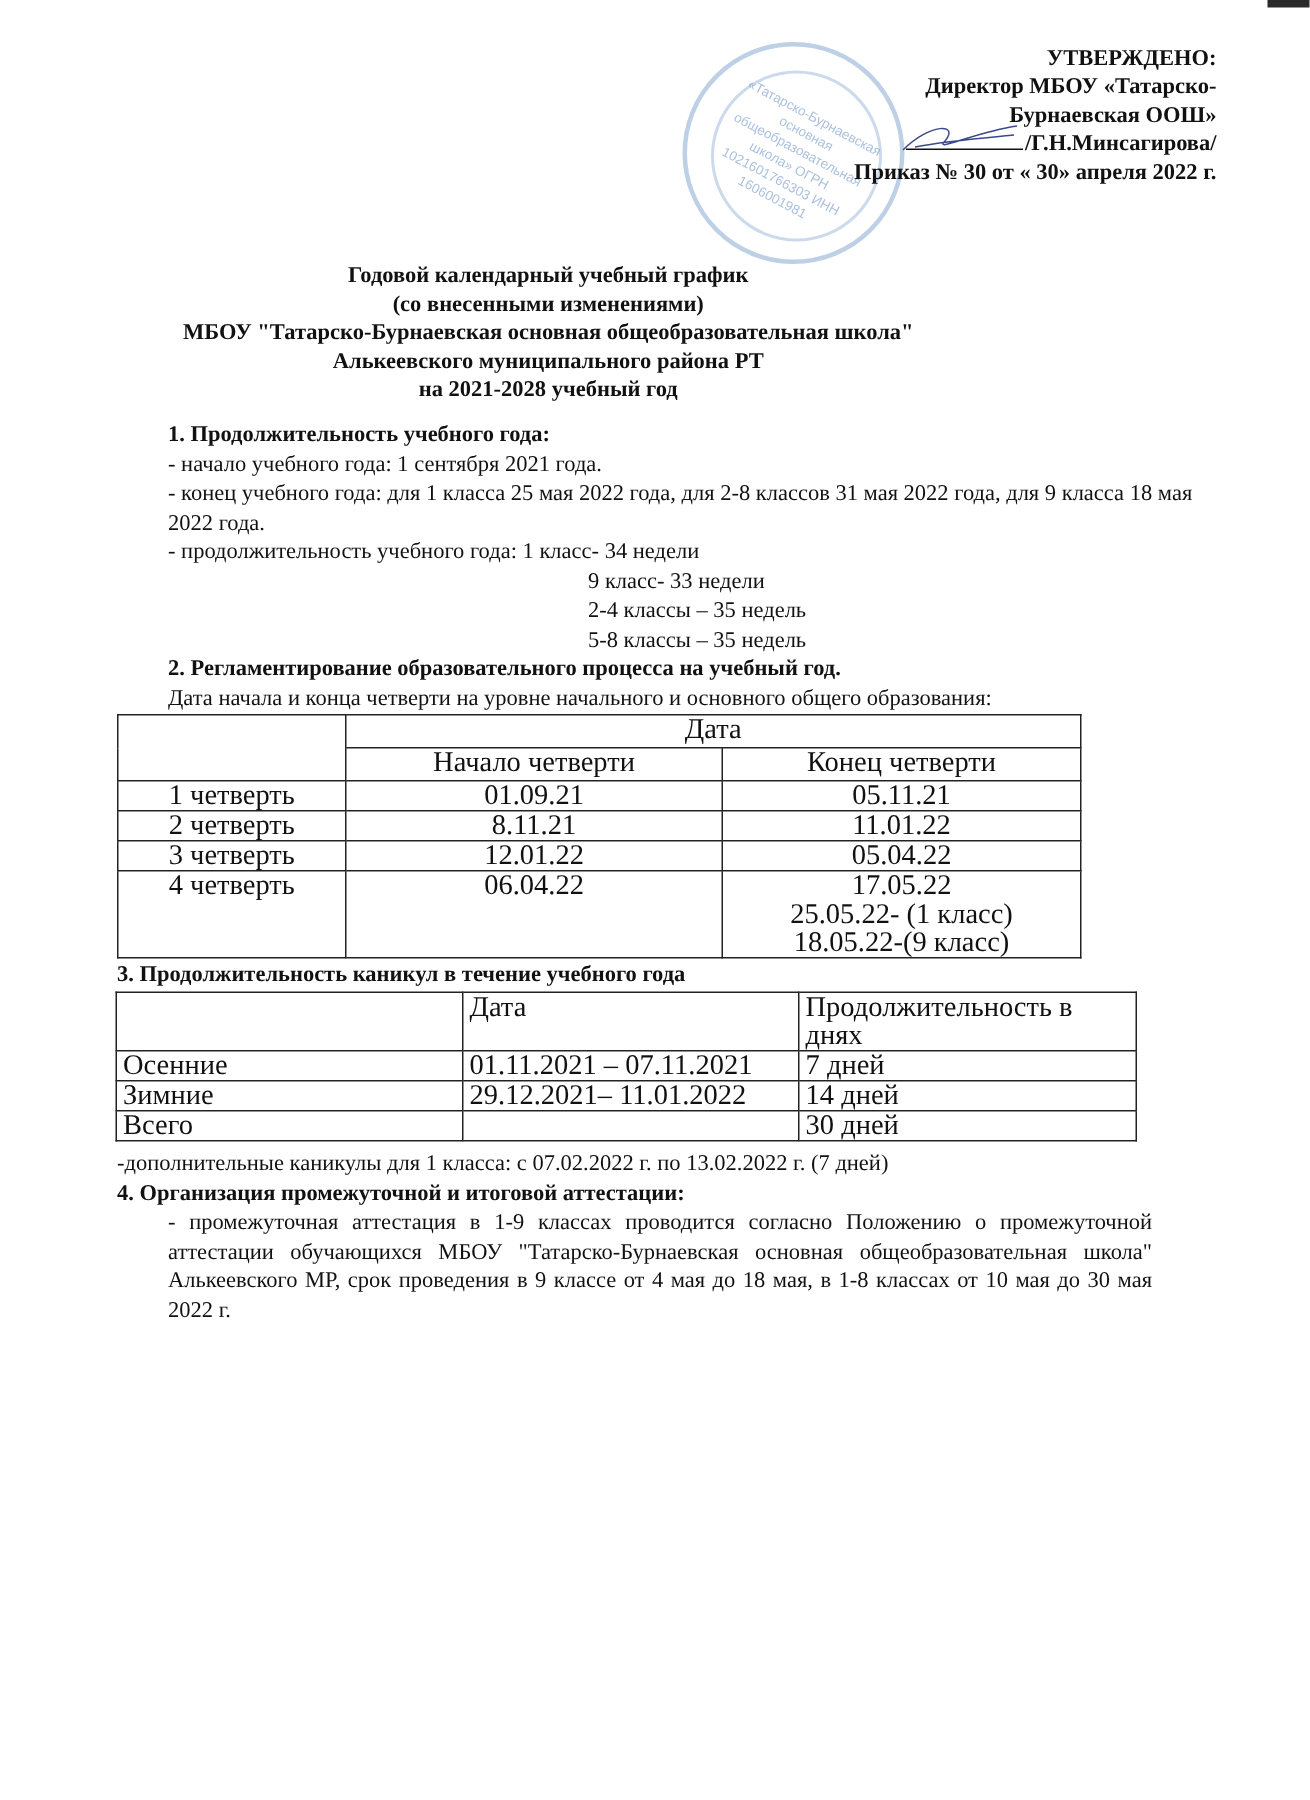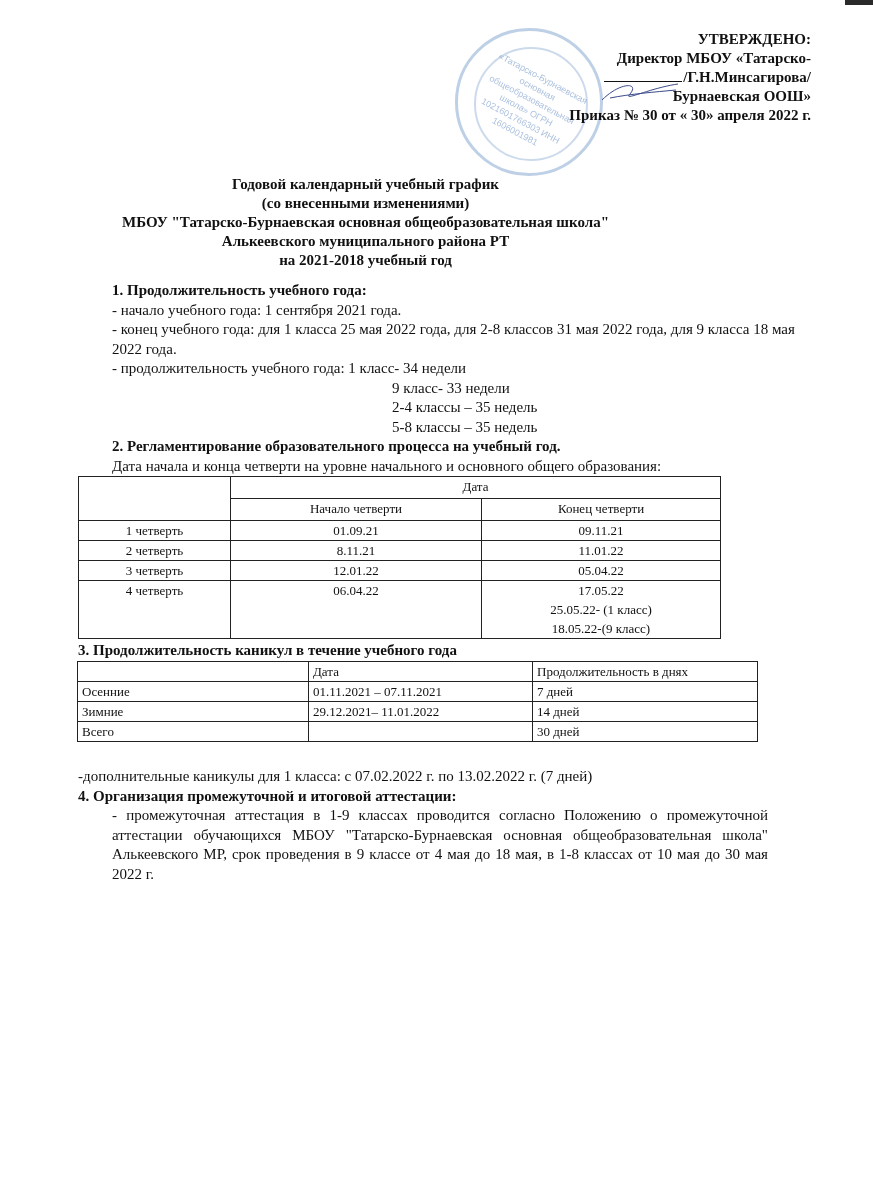--- a/index.html
+++ b/index.html
@@ -15,21 +15,21 @@
            font-family:"Liberation Sans", sans-serif; font-size:9px; color:rgba(100,140,195,0.55);
            transform:rotate(28deg); line-height:12px; }
   .approval { right:62px; top:30px; text-align:right; font-weight:bold; font-size:15px; line-height:19px; }
   .approval .line { white-space:nowrap; }
   .sig-line { display:inline-block; width:78px; border-bottom:1px solid #111; margin-right:1px; }
   .signature { left:600px; top:80px; width:80px; height:24px; }
   .title-block { left:0; width:731px; top:175px; text-align:center; font-weight:bold; font-size:15px; line-height:19px; }
   .body-text { font-size:15px; line-height:19.5px; }
   h2.section { margin:0; font-size:15px; font-weight:bold; line-height:19.5px; }
   .duration-list { margin-left:280px; }
-  table.grid { border-collapse:collapse; font-size:13px; }
+  table.grid { border-collapse:collapse; font-size:19px; }
   table.grid td { border:1px solid #222; padding:0 4px; height:19px; line-height:19px; vertical-align:top; }
   .t1 { left:78px; top:476px; width:643px; }
   .t1 td { text-align:center; }
   .t2 { left:77px; top:661px; width:681px; }
   .t2 td { text-align:left; }
   .justify { text-align:justify; text-align-last:left;margin-left:34px; }
 </style>
 </head>
 <body>
 
@@ -40,31 +40,31 @@
   <div class="stamp-text">«Татарско-Бурнаевская основная общеобразовательная школа» ОГРН 1021601766303 ИНН 1606001981</div>
 </div>
 
 <svg class="abs signature" viewBox="0 0 80 24">
   <path d="M2 20 C 20 2, 40 2, 30 14 C 22 22, 50 8, 78 4 M10 18 C 30 14, 55 12, 76 10" stroke="#3b4a8a" stroke-width="1" fill="none"></path>
 </svg>
 
 <div class="abs approval">
   <div class="line">УТВЕРЖДЕНО:</div>
   <div class="line">Директор МБОУ «Татарско-</div>
+  <div class="line">Бурнаевская ООШ»</div>
   <div class="line"><span class="sig-line"></span><span>/Г.Н.Минсагирова/</span></div>
-  <div class="line">Бурнаевская ООШ»</div>
   <div class="line">Приказ № 30 от « 30» апреля 2022 г.</div>
 </div>
 
 <div class="abs title-block">
   <div>Годовой календарный учебный график</div>
   <div>(со внесенными изменениями)</div>
   <div>МБОУ "Татарско-Бурнаевская основная общеобразовательная школа"</div>
   <div>Алькеевского муниципального района РТ</div>
-  <div>на 2021-2018 учебный год</div>
+  <div>на 2021-2028 учебный год</div>
 </div>
 
 <div class="abs body-text" style="left:68px; top:281px; width:690px;margin-left:44px;">
   <h2 class="section">1. Продолжительность учебного года:</h2>
   <div>- начало учебного года: 1 сентября 2021 года.</div>
   <div>- конец учебного года: для 1 класса 25 мая 2022 года, для 2-8 классов 31 мая 2022 года, для 9 класса 18 мая 2022 года.</div>
   <div><span>- продолжительность учебного года: </span><span>1 класс- 34 недели</span></div>
   <div class="duration-list">9 класс-  33 недели</div>
   <div class="duration-list">2-4 классы – 35 недель</div>
   <div class="duration-list">5-8 классы – 35 недель</div>
@@ -78,21 +78,21 @@
     <td rowspan="2" style="width:143px; height:43px;"></td>
     <td colspan="2">Дата</td>
   </tr>
   <tr>
     <td style="width:242px;">Начало четверти</td>
     <td>Конец четверти</td>
   </tr>
   <tr>
     <td>1 четверть</td>
     <td>01.09.21</td>
-    <td>09.11.21</td>
+    <td>05.11.21</td>
   </tr>
   <tr>
     <td>2 четверть</td>
     <td>8.11.21</td>
     <td>11.01.22</td>
   </tr>
   <tr>
     <td>3 четверть</td>
     <td>12.01.22</td>
     <td>05.04.22</td>

